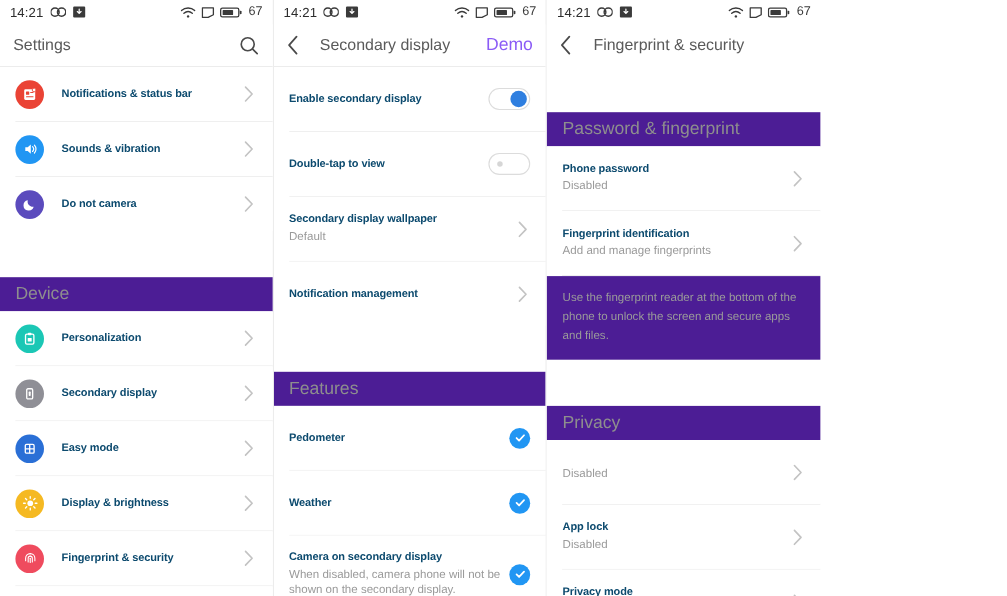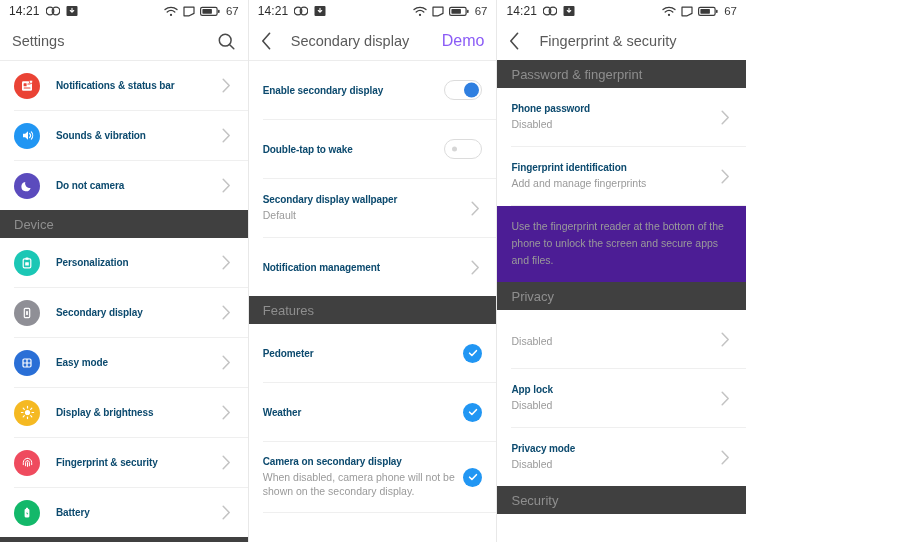--- a/index.html
+++ b/index.html
@@ -46,23 +46,23 @@
   .appbar .title-with-back { margin-left: 6px; }
   .appbar-action {
     margin-left: auto;
     font-size: 16px; color: #8b5cf6; cursor: pointer;
   }
   .appbar-icon { margin-left: auto; cursor: pointer; display:flex; align-items:center;}
   .hairline { height: 1px; background: #ececec; }
 
   
   .section-head {
-    background: #404040;
+    background: #4c1d95;
     padding: 7px 14px 6px 14px;
-    font-size: 13px; color: #8e8e8e;
+    font-size: 16px; color: #8e8e8e; margin-top: 42px;
   }
   .row {
     display: flex; align-items: center;
     padding: 0 14px;
     min-height: 49px;
     position: relative;
     background: #fff;
     cursor: pointer;
   }
   .row.tall { min-height: 58px; }
@@ -406,21 +406,21 @@
         <span class="row-title">Enable secondary display</span>
       </span>
       <span class="toggle on">
           <span class="knob"></span>
         </span>
     </div>
     <div class="row-sep"></div>
 
     <div class="row tall">
       <span class="row-text">
-        <span class="row-title">Double-tap to wake</span>
+        <span class="row-title">Double-tap to view</span>
       </span>
       <span class="toggle off">
           <span class="knob"></span>
         </span>
     </div>
     <div class="row-sep"></div>
 
     <div class="row tall">
       <span class="row-text">
         <span class="row-title">Secondary display wallpaper</span>

